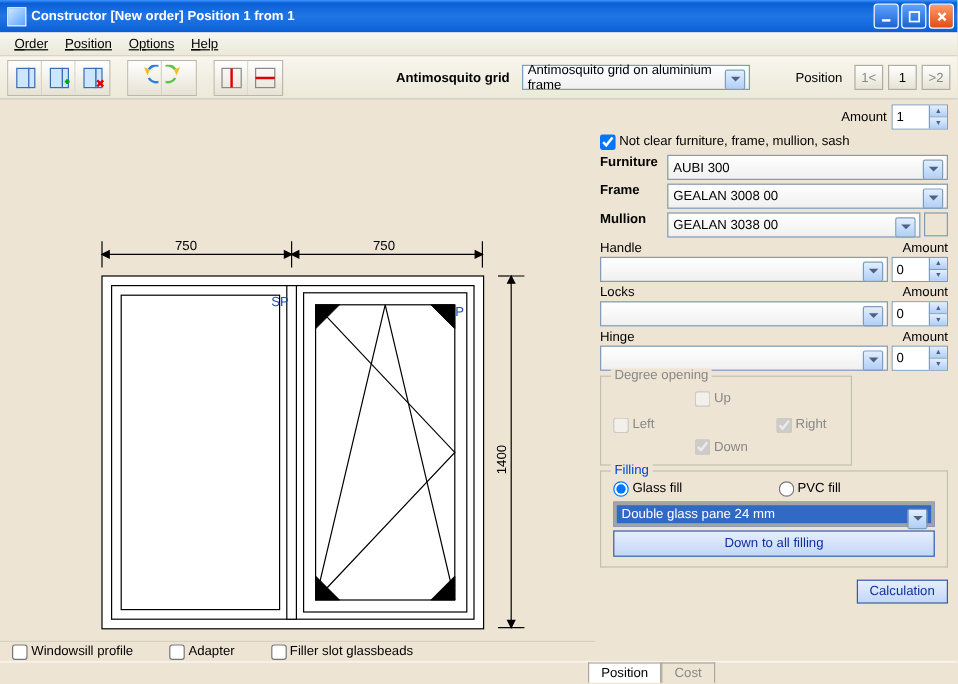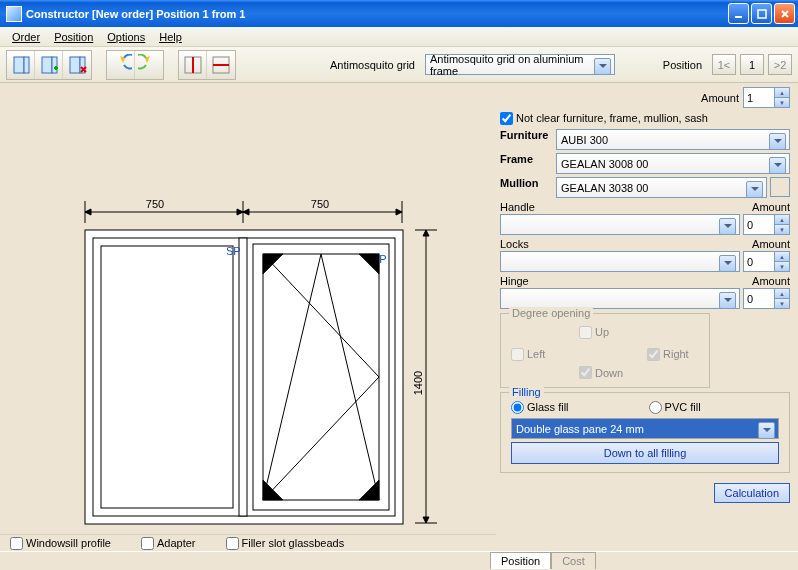--- a/index.html
+++ b/index.html
@@ -19,21 +19,21 @@
   .menu-item { padding: 1px 6px; cursor: default; }
   .menu-item u { text-decoration: underline; }
 
   
   .toolbar { height: 36px; background: linear-gradient(to bottom,#f8f6ee,#ece9d8); border-bottom:1px solid #c9c5b5; display:flex; align-items:center; padding:0 6px; gap:4px; }
   .tool-group { display:flex; border:1px solid #bcb8a8; background:#f4f2e8; }
   .tool-btn { width:28px; height:28px; border-right:1px solid #d8d4c4; display:flex; align-items:center; justify-content:center; cursor:default; background:linear-gradient(to bottom,#fff,#e6e3d4); position:relative; }
   .tool-btn:last-child { border-right:none; }
   .tool-btn svg { width:22px; height:22px; }
   .toolbar-spacer { width:80px; }
-  .toolbar-label { font-weight:normal; margin:0 6px; }
+  .toolbar-label { font-weight:bold; margin:0 6px; }
   .pos-label { margin-left: auto; margin-right:6px; }
   .pos-btn { width:24px; height:21px; border:1px solid #b0aea0; background:linear-gradient(to bottom,#fff,#e6e3d4); color:#888; display:inline-flex; align-items:center; justify-content:center; }
 
   
   .main { display:flex; height: calc(570px - 27px - 20px - 36px - 19px); }
   .left-panel { flex:1; position:relative; background:#eee4d4; }
   .right-panel { width:302px; background:#eee4d4; padding:4px 8px 0 4px; overflow:hidden; }
 
   
   .drawing-svg { position:absolute; top:0; left:0; }
@@ -65,21 +65,21 @@
   .sub-label { font-size:11px; margin:2px 0 1px 0; display:flex; justify-content:space-between; }
 
   .fieldset { border:1px solid #c0c0b0; padding:8px 10px; margin-top:4px; position:relative; }
   .fieldset-title { position:absolute; top:-7px; left:8px; background:#eee4d4; padding:0 3px; color:#0046d5; }
   .fieldset.disabled .fieldset-title{ color:#888; }
   .fieldset.disabled { color:#888; }
   .deg-grid { display:grid; grid-template-columns:60px 60px 60px; grid-template-rows:20px 20px; gap:2px 8px; align-items:center; }
   .deg-grid .c { display:flex; align-items:center; gap:3px; }
 
   .radio-row { display:flex; gap:80px; margin-bottom:4px; }
-  .filling-sel { width:100%; height:21px; border:1px solid #a3a3a3; background:#316ac5; color:#fff; padding:0 18px 0 4px; position:relative; display:flex; align-items:center; }
+  .filling-sel { width:100%; height:21px; border:3px solid #a3a3a3; background:#316ac5; color:#fff; padding:0 18px 0 4px; position:relative; display:flex; align-items:center; }
   .filling-sel::after { content:''; position:absolute; right:3px; top:3px; width:15px; height:15px; background:linear-gradient(to bottom,#e2eefd,#b0cff7); border:1px solid #7f9db9; border-radius:2px; }
   .filling-sel::before { content:''; position:absolute; right:7px; top:9px; width:0; height:0; border-left:4px solid transparent; border-right:4px solid transparent; border-top:4px solid #4d6185; z-index:1; }
   .apply-btn { width:100%; height:22px; margin-top:3px; border:1px solid #2f5bb7; background:linear-gradient(to bottom,#e6eefc,#c3d7f7); color:#1030a0; cursor:default; }
   .calc-btn { float:right; margin-top:10px; padding:3px 10px; border:1px solid #2f5bb7; background:linear-gradient(to bottom,#e6eefc,#c3d7f7); color:#1030a0; cursor:default; }
   .amount-top { display:flex; justify-content:flex-end; align-items:center; gap:4px; margin-bottom:4px; }
 </style>
 </head>
 <body>
 
 <div class="titlebar">

